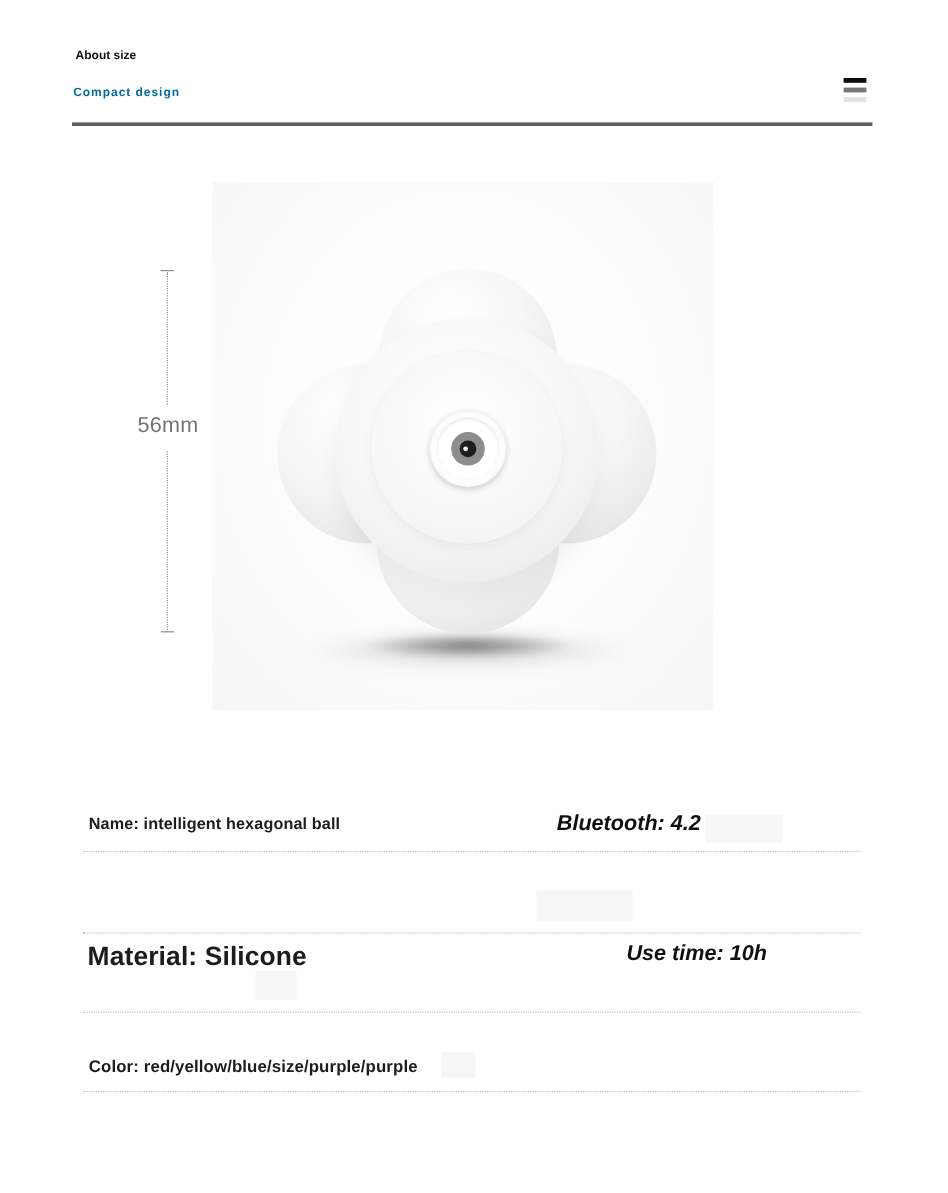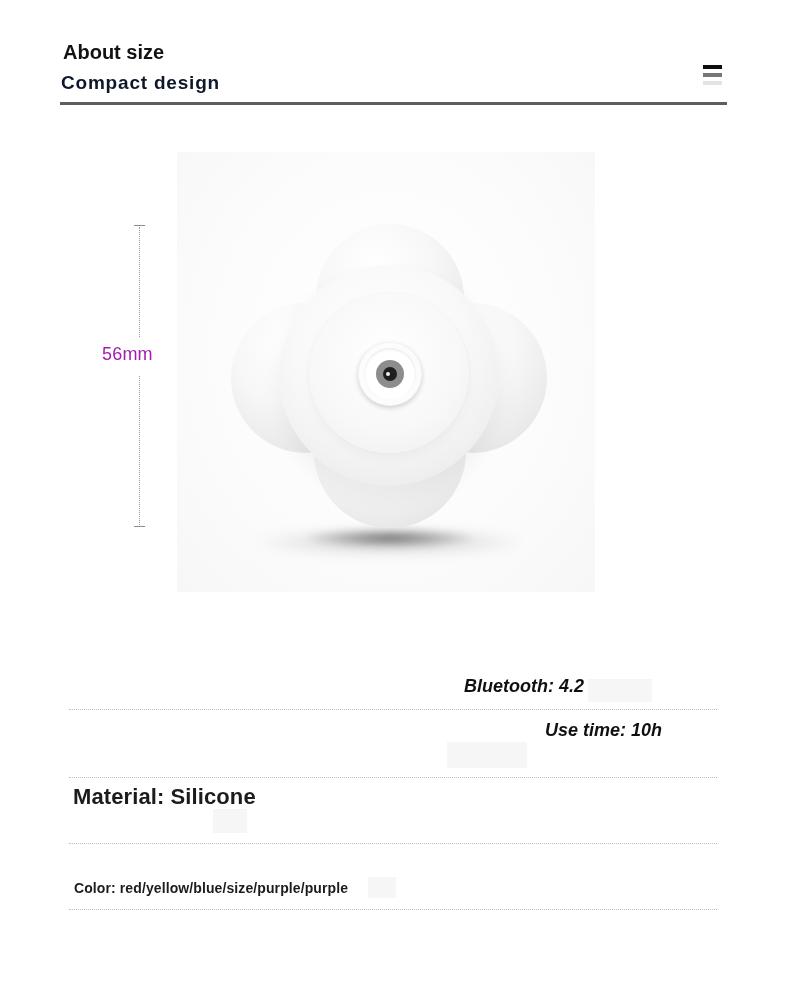--- a/index.html
+++ b/index.html
@@ -1,22 +1,22 @@
 <!DOCTYPE html>
 <html><head>
 <meta charset="utf-8">
 <style>
   * { margin:0; padding:0; box-sizing:border-box; }
   html,body { background:#ffffff; }
   body { font-family:"Liberation Sans", sans-serif; }
   .page { position:relative; width:790px; height:994px; background:#ffffff; overflow:hidden; }
 
   
-  .title    { position:absolute; left:63px;  top:41px;  font-size:20px; font-weight:700; color:#121212; }
-  .subtitle { position:absolute; left:61px;  top:72px;  font-size:19px; font-weight:700; color:#0f172a; letter-spacing:.8px; }
+  .title    { position:absolute; left:63px;  top:41px;  font-size:10px; font-weight:700; color:#121212; }
+  .subtitle { position:absolute; left:61px;  top:72px;  font-size:10px; font-weight:700; color:#0369a1; letter-spacing:.8px; }
   .header-rule { position:absolute; left:60px; top:102px; width:667px; height:3px; background:#5d5d5d; }
   .menu { position:absolute; left:703px; top:65px; width:19px; height:21px; cursor:pointer; }
   .menu .bar { width:19px; height:4px; margin-bottom:4px; }
   .menu .b1 { background:#0d0d0d; }
   .menu .b2 { background:#767676; }
   .menu .b3 { background:#e3e3e3; margin-bottom:0; }
 
   
   .photo { position:absolute; left:177px; top:152px; width:418px; height:440px;
            background:radial-gradient(ellipse at 50% 45%, #ffffff 0%, #fcfcfc 55%, #f7f7f7 100%); }
@@ -49,32 +49,32 @@
   .cam-dark  { left:383px; top:367px; width:14px; height:14px; background:#1e1e1e; }
   .cam-dot   { left:386px; top:372px; width:4px;  height:4px;  background:#f1f1f1; }
 
   
   .dim-cap   { position:absolute; left:134px; width:11px; height:1px; background:#8a8a8a; }
   .dim-cap-top    { top:225px; }
   .dim-cap-bottom { top:526px; }
   .dim-seg   { position:absolute; left:139px; width:0; border-left:1px dotted #979797; }
   .dim-seg-upper { top:227px; height:110px; }
   .dim-seg-lower { top:376px; height:149px; }
-  .dim-label { position:absolute; left:102px; top:344px; width:76px; 
-               font-size:18px; color:#a21caf; letter-spacing:.2px; }
+  .dim-label { position:absolute; left:102px; top:344px; width:76px; text-align:center;
+               font-size:18px; color:#737373; letter-spacing:.2px; }
 
   
   .spec-left  { position:absolute; left:74px; font-size:13.5px; font-weight:700; color:#1c1c1c; letter-spacing:.1px; }
   .spec-left.r1 { top:679px; }
   .spec-left.r2 { top:748px; }
   .spec-left.r3 { top:784px; left:73px; font-size:22px; }
   .spec-left.r4 { top:880px; font-size:14px; }
   .spec-right { position:absolute; font-size:18px; font-weight:700; color:#101010;font-style:italic; }
   .spec-right.r1 { left:464px; top:676px; }
-  .spec-right.r2 { left:522px; top:720px;margin-left:23px; }
+  .spec-right.r2 { left:522px; top:784px; }
 
   .sep { position:absolute; left:69px; width:648px; height:0; border-top:1px dotted #c0c0c0; }
   .sep1 { top:709px; } .sep2 { top:777px; } .sep3 { top:843px; } .sep4 { top:909px; }
 
   .faint-box { position:absolute; background:#f6f6f6; }
   .fb1 { left:588px; top:679px; width:64px; height:23px; }
   .fb2 { left:447px; top:742px; width:80px; height:26px; }
   .fb3 { left:213px; top:809px; width:34px; height:24px; }
   .fb4 { left:368px; top:877px; width:28px; height:21px; }
 </style>
@@ -111,20 +111,21 @@
   <div class="dim-seg dim-seg-upper"></div>
   <div class="dim-label">56mm</div>
   <div class="dim-seg dim-seg-lower"></div>
   <div class="dim-cap dim-cap-bottom"></div>
 
   <div class="faint-box fb1"></div>
   <div class="faint-box fb2"></div>
   <div class="faint-box fb3"></div>
   <div class="faint-box fb4"></div>
 
+  <div class="spec-left r1">Name: intelligent hexagonal ball</div>
   <div class="spec-right r1">Bluetooth: 4.2</div>
   <div class="sep sep1"></div>
 
   <div class="spec-right r2">Use time: 10h</div>
   <div class="sep sep2"></div>
 
   <div class="spec-left r3">Material: Silicone</div>
   <div class="sep sep3"></div>
 
   <div class="spec-left r4">Color: red/yellow/blue/size/purple/purple</div>

